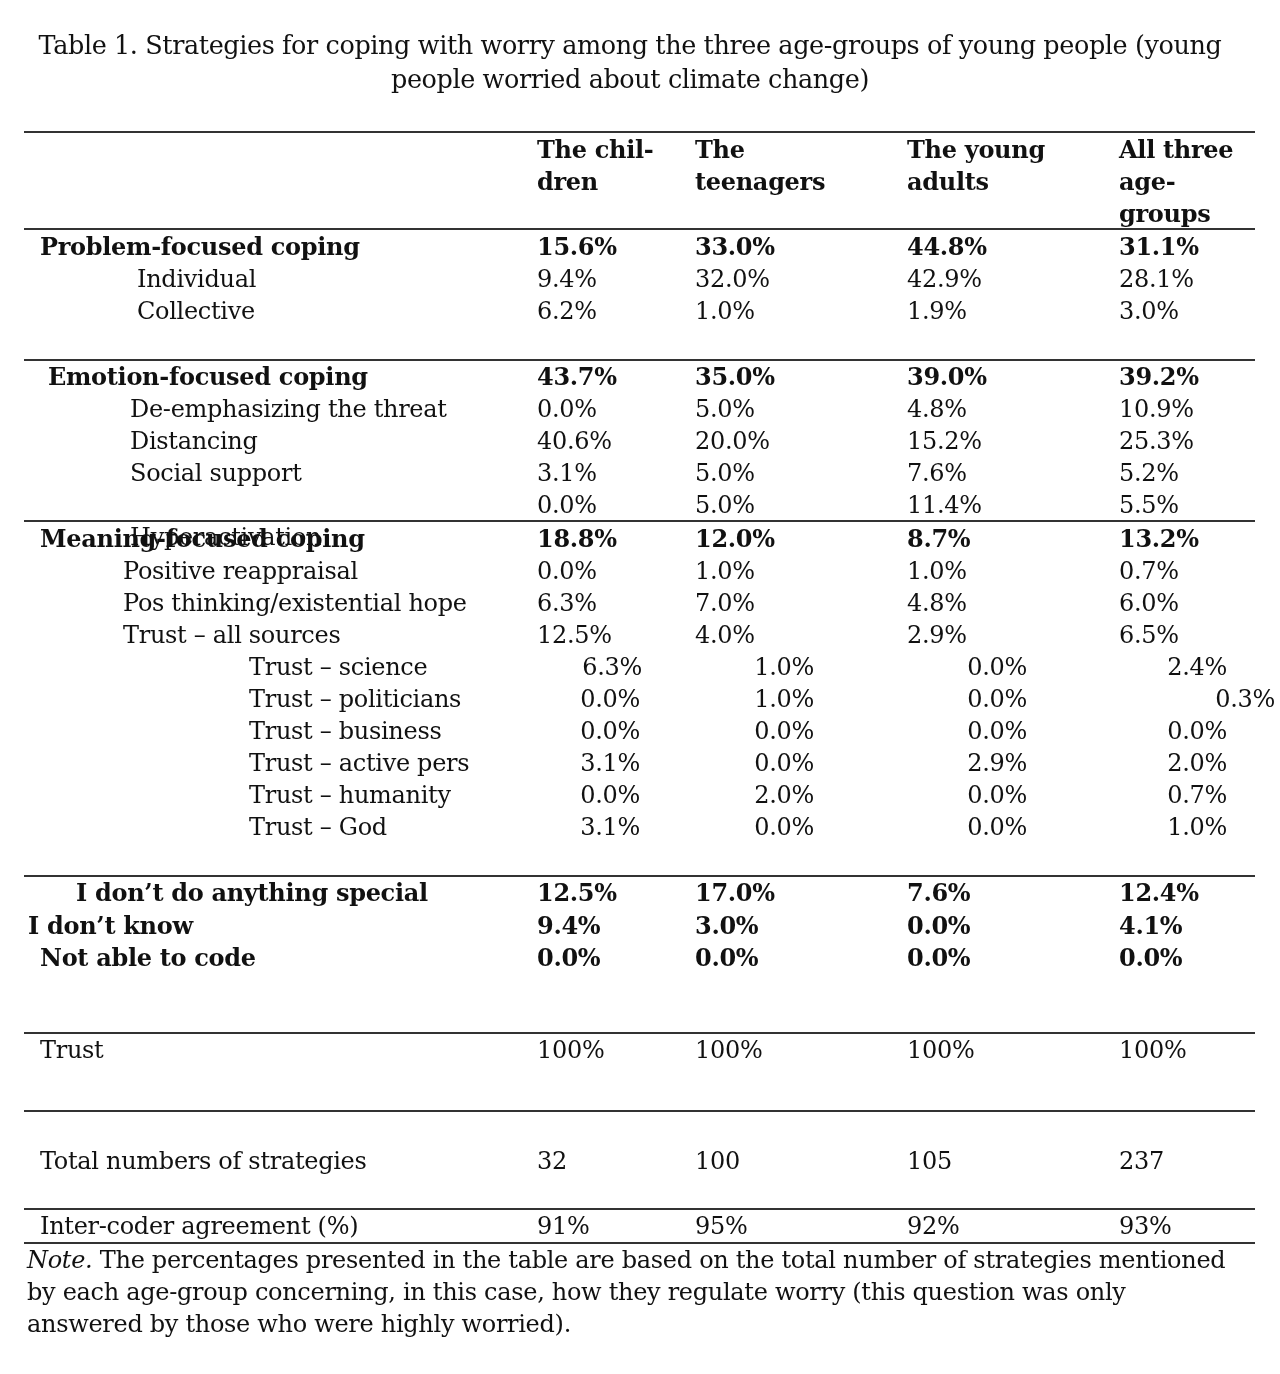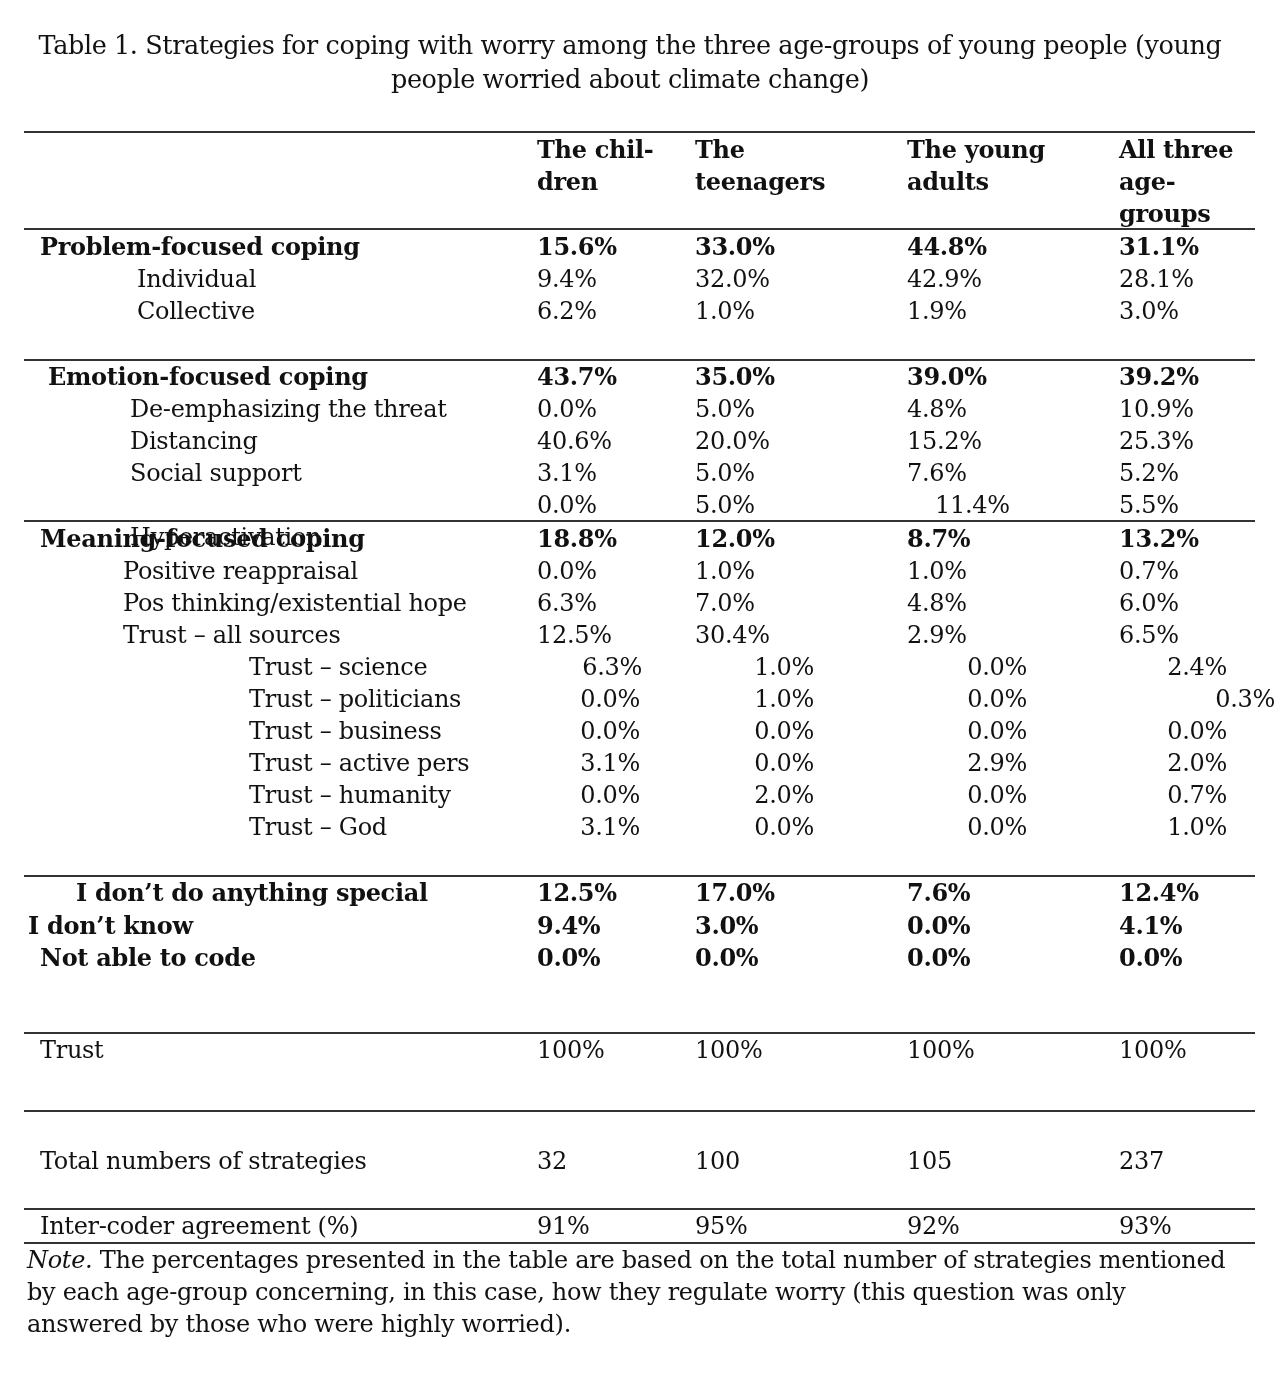--- a/index.html
+++ b/index.html
@@ -111,21 +111,21 @@
   <div class="cell" style="left:130px;top:457px;">Social support</div>
   <div class="cell" style="left:537px;top:457px;">3.1%</div>
   <div class="cell" style="left:695px;top:457px;">5.0%</div>
   <div class="cell" style="left:907px;top:457px;">7.6%</div>
   <div class="cell" style="left:1119px;top:457px;">5.2%</div>
 </div>
 <div>
   <div class="cell" style="left:130px;top:489px;margin-top:32px;">Hyperactivation</div>
   <div class="cell" style="left:537px;top:489px;">0.0%</div>
   <div class="cell" style="left:695px;top:489px;">5.0%</div>
-  <div class="cell" style="left:907px;top:489px;margin-left:28px;">11.4%</div>
+  <div class="cell" style="left:907px;top:489px;">11.4%</div>
   <div class="cell" style="left:1119px;top:489px;">5.5%</div>
 </div>
 
 <div>
   <div class="cell b" style="left:40px;top:523px;">Meaning-focused coping</div>
   <div class="cell b" style="left:537px;top:523px;">18.8%</div>
   <div class="cell b" style="left:695px;top:523px;">12.0%</div>
   <div class="cell b" style="left:907px;top:523px;">8.7%</div>
   <div class="cell b" style="left:1119px;top:523px;">13.2%</div>
 </div>
@@ -139,21 +139,21 @@
 <div>
   <div class="cell" style="left:123px;top:587px;text-align:right;">Pos thinking/existential hope</div>
   <div class="cell" style="left:537px;top:587px;">6.3%</div>
   <div class="cell" style="left:695px;top:587px;">7.0%</div>
   <div class="cell" style="left:907px;top:587px;">4.8%</div>
   <div class="cell" style="left:1119px;top:587px;">6.0%</div>
 </div>
 <div>
   <div class="cell" style="left:123px;top:619px;">Trust – all sources</div>
   <div class="cell" style="left:537px;top:619px;">12.5%</div>
-  <div class="cell" style="left:695px;top:619px;">30.4%</div>
+  <div class="cell" style="left:695px;top:619px;">4.0%</div>
   <div class="cell" style="left:907px;top:619px;">2.9%</div>
   <div class="cell" style="left:1119px;top:619px;">6.5%</div>
 </div>
 
 <div>
   <div class="cell" style="left:249px;top:651px;">Trust – science</div>
   <div class="cell r" style="left:542px;width:100px;top:651px;">6.3%</div>
   <div class="cell r" style="left:714px;width:100px;top:651px;">1.0%</div>
   <div class="cell r" style="left:927px;width:100px;top:651px;">0.0%</div>
   <div class="cell r" style="left:1127px;width:100px;top:651px;">2.4%</div>

